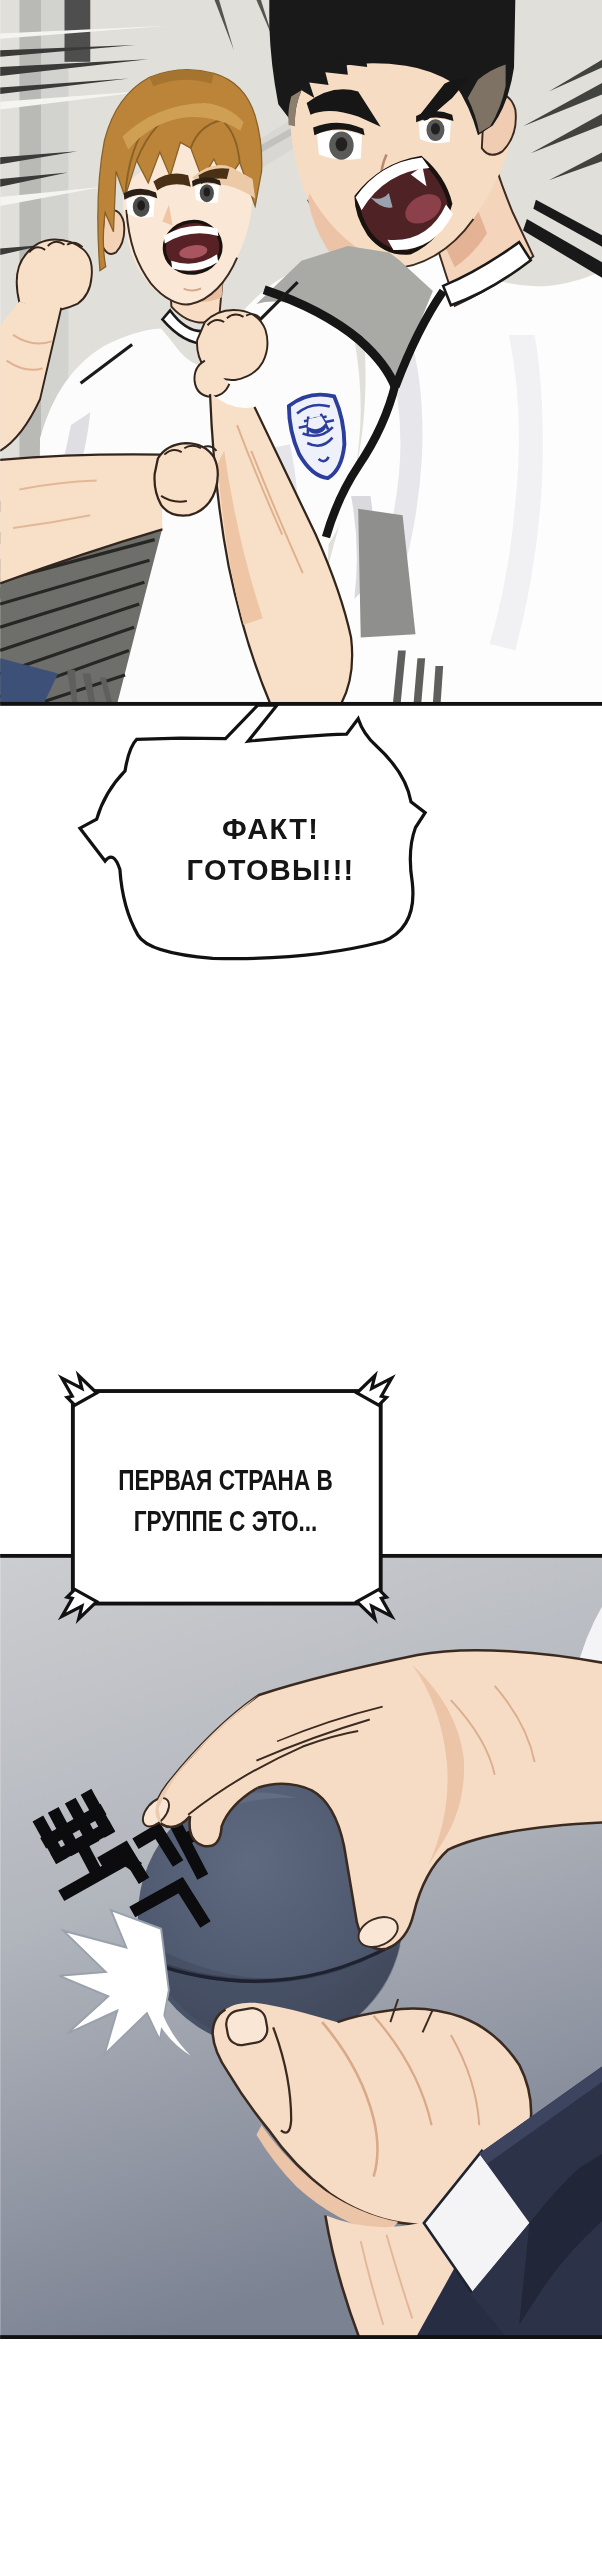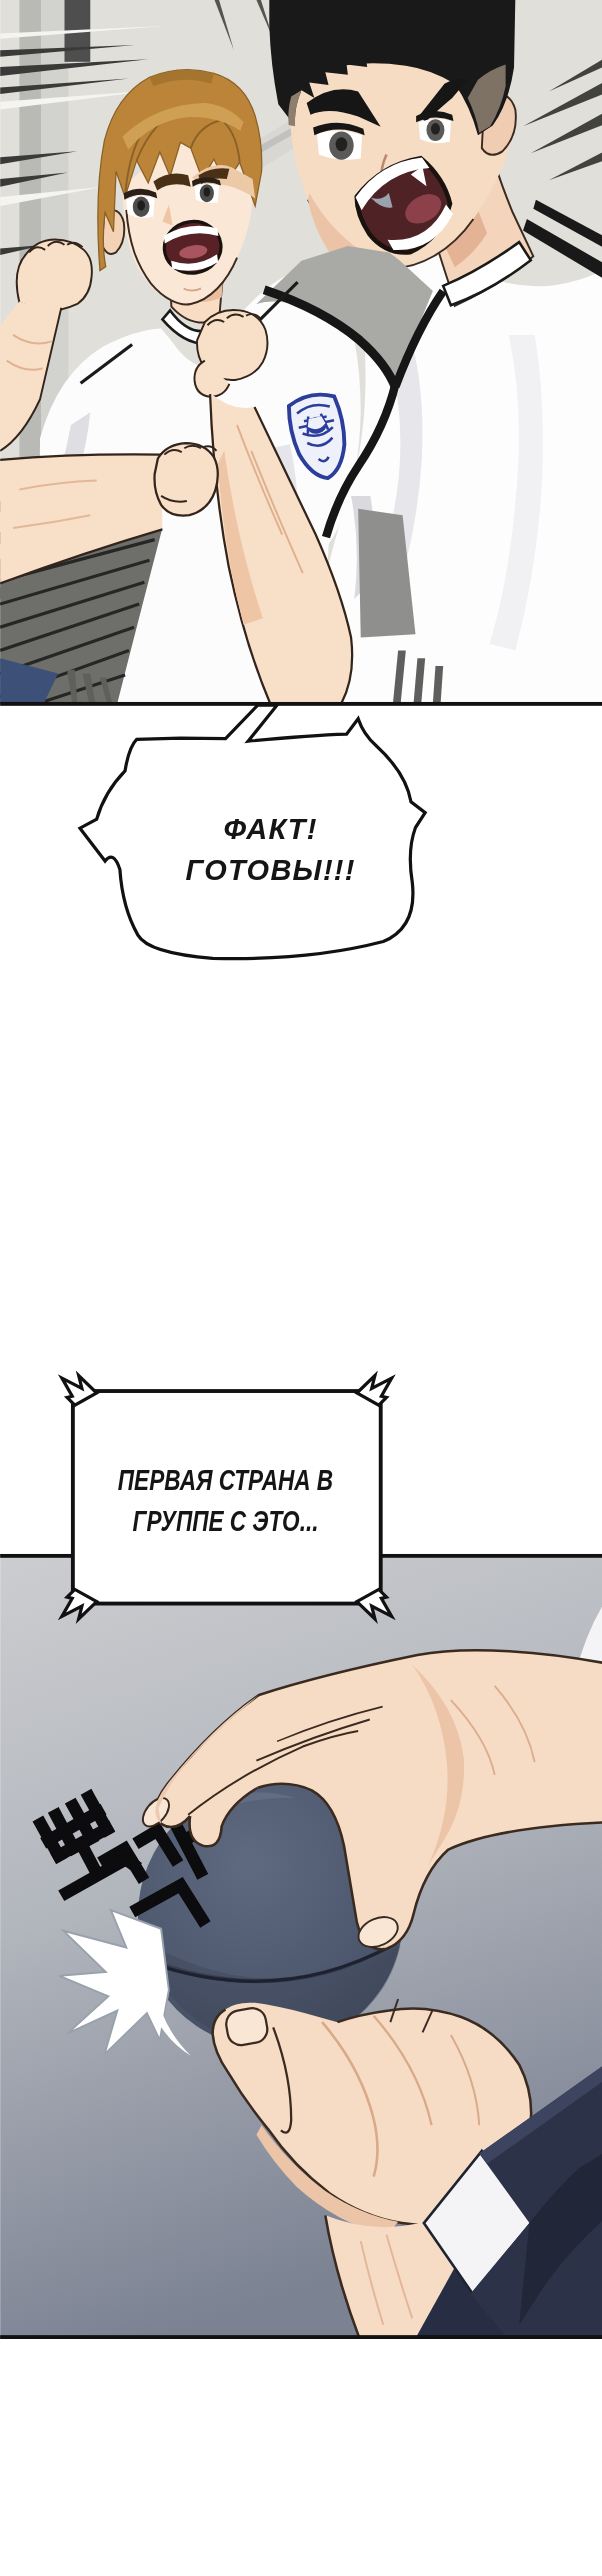--- a/index.html
+++ b/index.html
@@ -1,17 +1,17 @@
 <!DOCTYPE html>
 <html style="font-size:10.3px"><head>
 <meta charset="utf-8">
 <style>
   html,body{margin:0;padding:0;background:#ffffff;}
   .page{width:603px;height:2576px;position:relative;background:#ffffff;overflow:hidden;
-        font-family:"Liberation Sans", sans-serif;font-style:italic;}
+        font-family:"Liberation Sans", sans-serif;}
   svg{display:block;}
 </style>
 </head>
 <body>
 <div class="page">
 <svg width="603" height="2576" viewBox="0 0 936 4000" xmlns="http://www.w3.org/2000/svg">
 <defs>
   <linearGradient id="panel3bg" x1="0" y1="0" x2="0.25" y2="1">
     <stop offset="0" stop-color="#cccdd0"></stop>
     <stop offset="0.45" stop-color="#b2b6bd"></stop>

